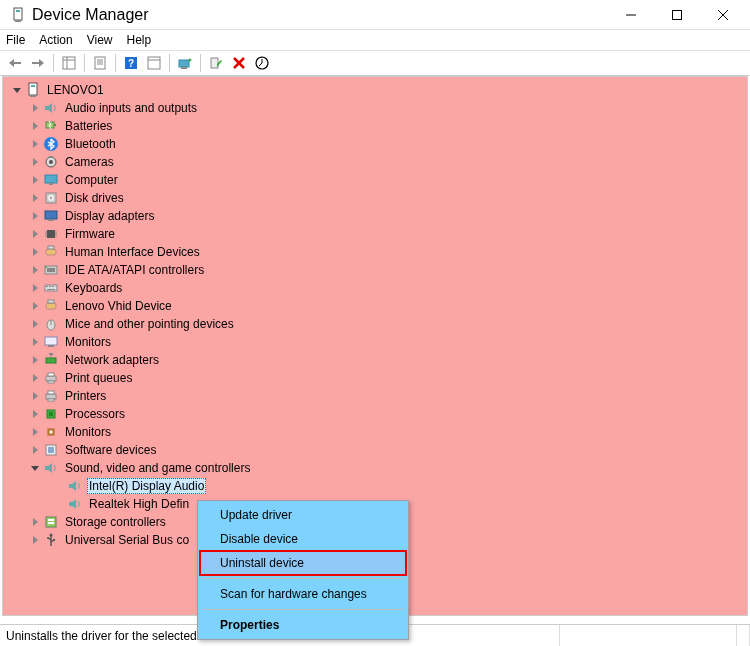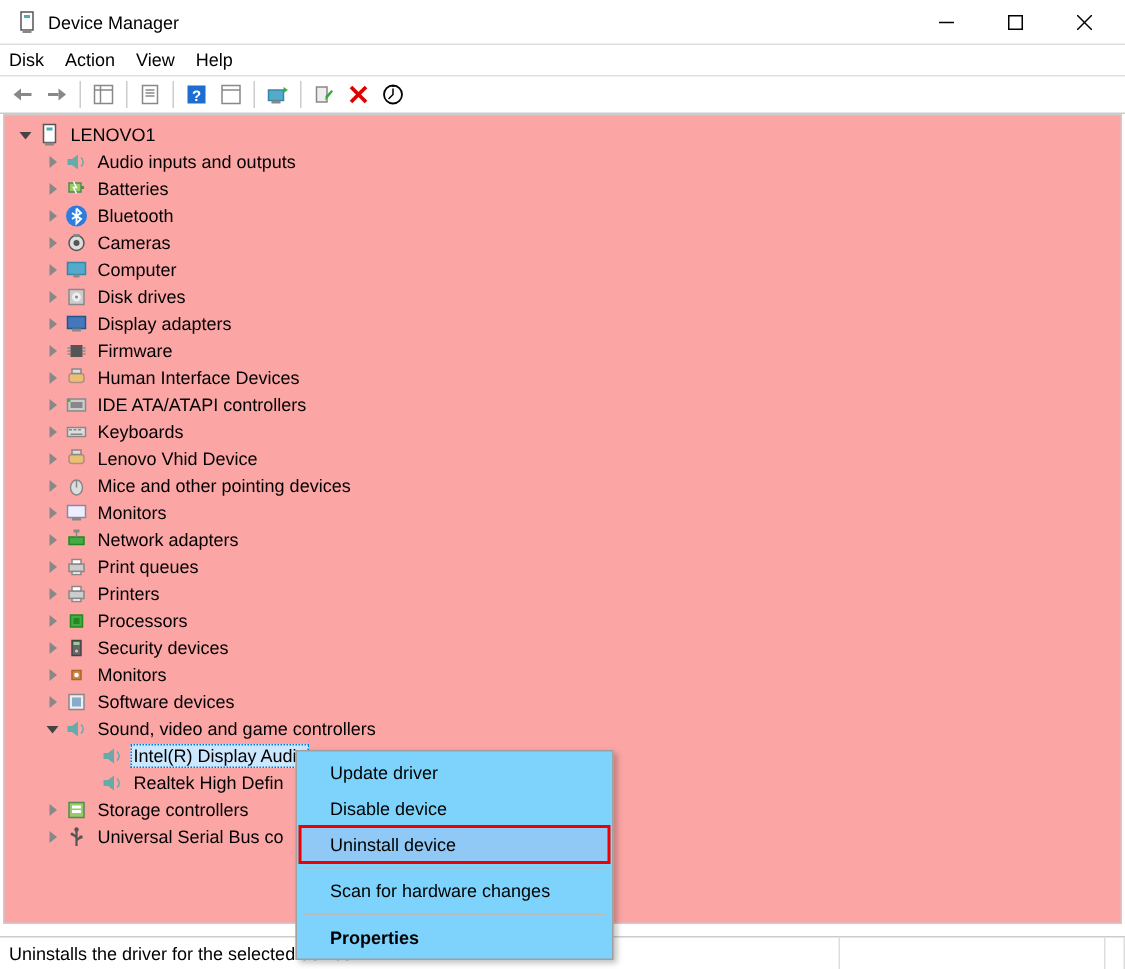--- a/index.html
+++ b/index.html
@@ -1,19 +1,19 @@
 <!DOCTYPE html>
 <html><head>
 <meta charset="utf-8">
 <style>
 * { box-sizing: border-box; margin: 0; padding: 0; }
 body { font-family: "Segoe UI", Tahoma, sans-serif; font-size: 12px; color: #000; background: #fff; width: 750px; height: 646px; overflow: hidden; position: relative; }
 .titlebar { display: flex; align-items: center; height: 30px; padding: 0 4px; border-bottom: 1px solid #ddd; }
 .titlebar .app-icon { width: 16px; height: 16px; margin: 0 6px; }
-.titlebar .title { flex: 1; font-size: 12px; }
+.titlebar .title { flex: 1; font-size: 16px; }
 .win-controls { display: flex; }
 .win-btn { width: 46px; height: 30px; display: flex; align-items: center; justify-content: center; }
 .win-btn svg { width: 10px; height: 10px; }
 .menubar { display: flex; height: 20px; padding: 0 6px; gap: 14px; font-size: 12px; align-items: center; }
 .menubar span { cursor: default; }
 .toolbar { display: flex; height: 26px; align-items: center; padding: 0 4px; gap: 1px; border-top: 1px solid #e0e0e0; border-bottom: 1px solid #ccc; }
 .tb-btn { width: 22px; height: 22px; display: flex; align-items: center; justify-content: center; border: 1px solid transparent; }
 .tb-sep { width: 1px; height: 18px; background: #ccc; margin: 0 3px; }
 .tree { padding: 4px 0 4px 8px; height: 540px; overflow: auto; background: #fca5a5; border: 1px solid #ccc; margin: 0 2px; position: relative; }
 .node { display: flex; align-items: center; height: 18px; white-space: nowrap; }
@@ -62,21 +62,21 @@
     <div class="win-btn">
         <svg viewBox="0 0 10 10">
           <line x1="0" y1="0" x2="10" y2="10" stroke="#000"></line>
           <line x1="10" y1="0" x2="0" y2="10" stroke="#000"></line>
         </svg>
       </div>
   </div>
 </div>
 
 <div class="menubar">
-  <span>Disk</span>
+  <span>File</span>
   <span>Action</span>
   <span>View</span>
   <span>Help</span>
 </div>
 
 <div class="toolbar">
   <div class="tb-btn">
       <svg width="14" height="12" viewBox="0 0 14 12">
         <path d="M6 2 L1 6 L6 10 Z" fill="#888"></path>
         <rect x="6" y="5" width="7" height="2" fill="#888"></rect>
@@ -348,31 +348,20 @@
       </div>
       <div class="node pad1">
         <span class="arrow"></span>
         <span class="ico">
           <svg viewBox="0 0 16 16">
             <rect x="4" y="4" width="8" height="8" fill="#4a4" stroke="#282"></rect>
             <rect x="6" y="6" width="4" height="4" fill="#282"></rect>
           </svg>
         </span>
         <span class="lbl">Processors</span>
-      </div>
-      <div class="node pad1">
-        <span class="arrow"></span>
-        <span class="ico">
-          <svg viewBox="0 0 16 16">
-            <rect x="5" y="3" width="6" height="10" fill="#666" stroke="#444"></rect>
-            <rect x="6" y="4" width="4" height="2" fill="#9c9"></rect>
-            <circle cx="8" cy="10" r="1" fill="#ccc"></circle>
-          </svg>
-        </span>
-        <span class="lbl">Security devices</span>
       </div>
       <div class="node pad1">
         <span class="arrow"></span>
         <span class="ico">
           <svg viewBox="0 0 16 16">
             <rect x="5" y="5" width="6" height="6" fill="#c84" stroke="#a62"></rect>
             <circle cx="8" cy="8" r="1.5" fill="#fff"></circle>
           </svg>
         </span>
         <span class="lbl">Monitors</span>

